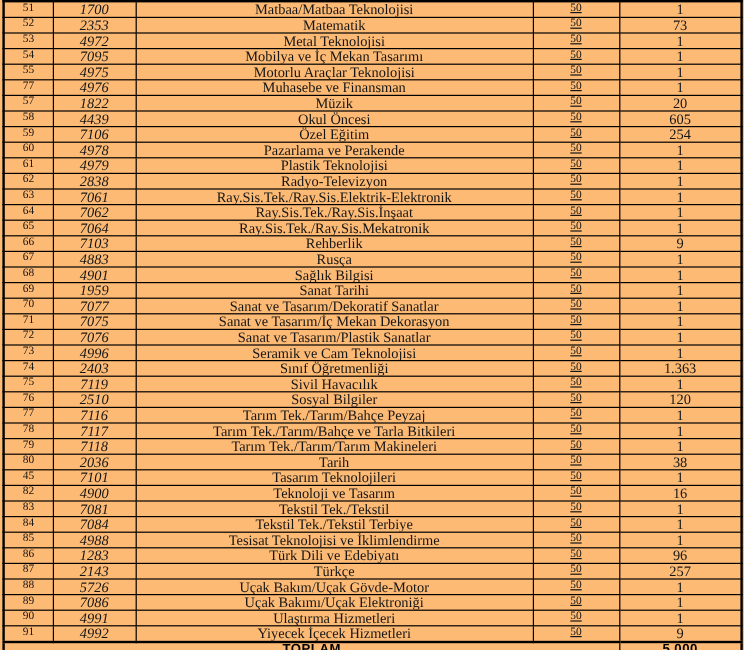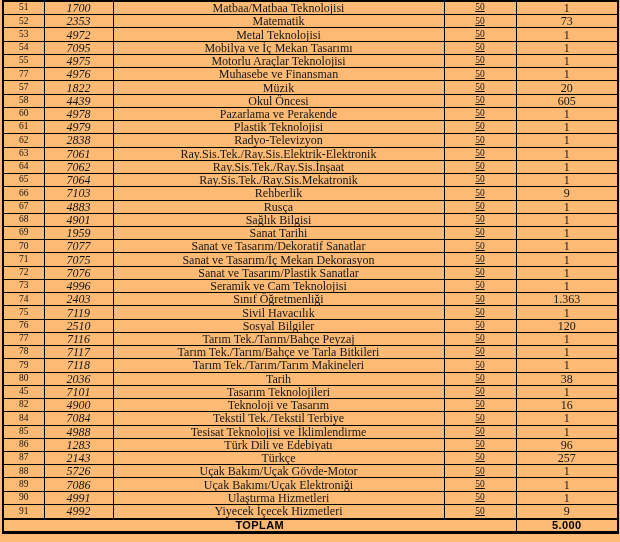--- a/index.html
+++ b/index.html
@@ -115,20 +115,27 @@
     <td class="c-count">20</td>
   </tr>
         <tr>
     <td class="c-no">58</td>
     <td class="c-code">4439</td>
     <td class="c-name">Okul Öncesi</td>
     <td class="c-quota">50</td>
     <td class="c-count">605</td>
   </tr>
         <tr>
+    <td class="c-no">59</td>
+    <td class="c-code">7106</td>
+    <td class="c-name">Özel Eğitim</td>
+    <td class="c-quota">50</td>
+    <td class="c-count">254</td>
+  </tr>
+        <tr>
     <td class="c-no">60</td>
     <td class="c-code">4978</td>
     <td class="c-name">Pazarlama ve Perakende</td>
     <td class="c-quota">50</td>
     <td class="c-count">1</td>
   </tr>
         <tr>
     <td class="c-no">61</td>
     <td class="c-code">4979</td>
     <td class="c-name">Plastik Teknolojisi</td>
@@ -274,20 +281,27 @@
     <td class="c-name">Tasarım Teknolojileri</td>
     <td class="c-quota">50</td>
     <td class="c-count">1</td>
   </tr>
         <tr>
     <td class="c-no">82</td>
     <td class="c-code">4900</td>
     <td class="c-name">Teknoloji ve Tasarım</td>
     <td class="c-quota">50</td>
     <td class="c-count">16</td>
+  </tr>
+        <tr>
+    <td class="c-no">83</td>
+    <td class="c-code">7081</td>
+    <td class="c-name">Tekstil Tek./Tekstil</td>
+    <td class="c-quota">50</td>
+    <td class="c-count">1</td>
   </tr>
         <tr>
     <td class="c-no">84</td>
     <td class="c-code">7084</td>
     <td class="c-name">Tekstil Tek./Tekstil Terbiye</td>
     <td class="c-quota">50</td>
     <td class="c-count">1</td>
   </tr>
         <tr>
     <td class="c-no">85</td>

